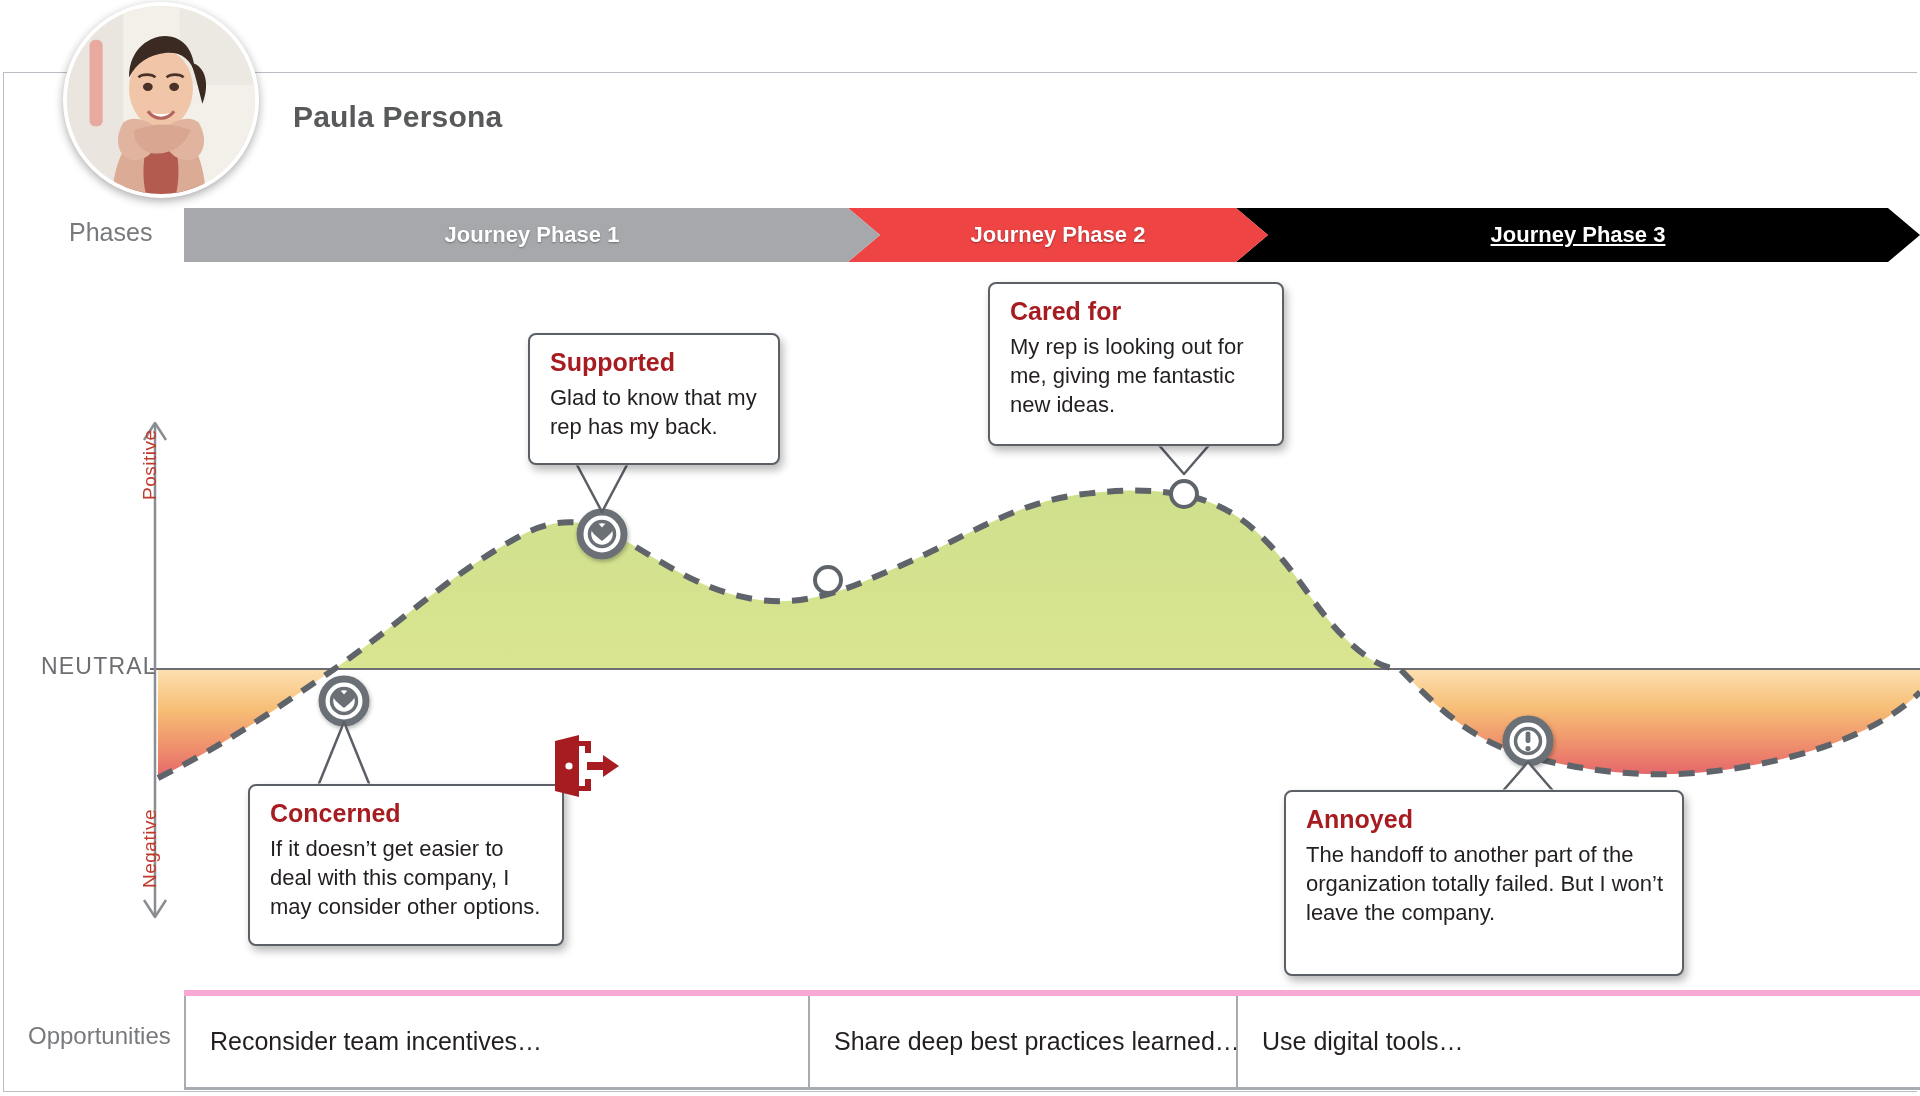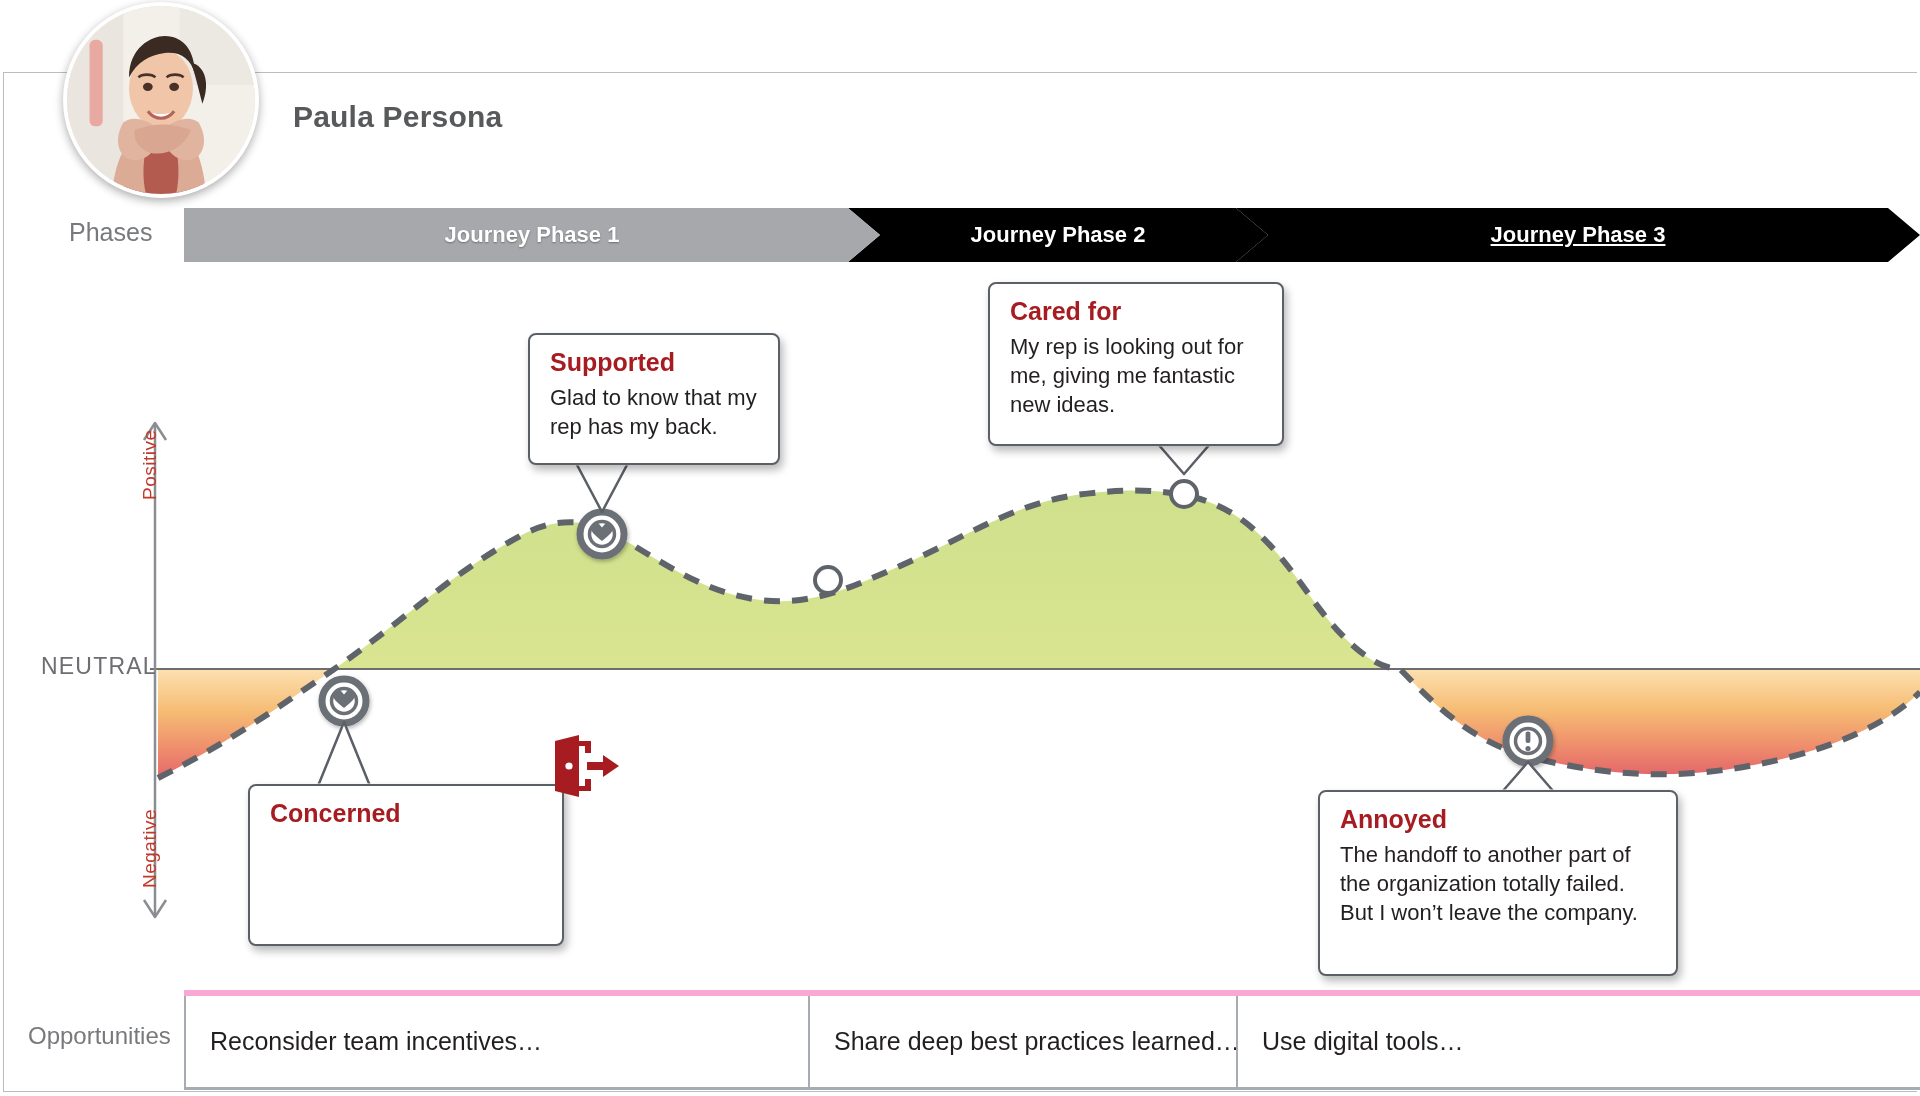--- a/index.html
+++ b/index.html
@@ -328,43 +328,44 @@
   <div class="row-label" id="label-opportunities">Opportunities</div>
   <div id="label-neutral">NEUTRAL</div>
 
   <div class="axis-text" id="axis-positive">Positive</div>
   <div class="axis-text" id="axis-negative">Negative</div>
 
   <div id="phase-bar">
     <div class="phase" id="phase-0" style="left: 0px; width: 696px; background: rgb(166, 168, 171); clip-path: polygon(0px 0px, calc(100% - 32px) 0px, 100% 50%, calc(100% - 32px) 100%, 0px 100%, 0px 100%, 0px 0px); z-index: 10;">
       <span>Journey Phase 1</span>
     </div>
-    <div class="phase" id="phase-1" style="left: 664px; width: 420px; background: #000000; clip-path: polygon(0px 0px, calc(100% - 32px) 0px, 100% 50%, calc(100% - 32px) 100%, 0px 100%, 32px 50%); z-index: 9;">
+    <div class="phase" id="phase-1" style="left: 664px; width: 420px; background: #ef4444; clip-path: polygon(0px 0px, calc(100% - 32px) 0px, 100% 50%, calc(100% - 32px) 100%, 0px 100%, 32px 50%); z-index: 9;">
       <span>Journey Phase 2</span>
     </div>
     <div class="phase" id="phase-2" style="left: 1052px; width: 684px; background: #000000; clip-path: polygon(0px 0px, calc(100% - 32px) 0px, 100% 50%, calc(100% - 32px) 100%, 0px 100%, 32px 50%); z-index: 8; text-decoration: underline;">
       <span>Journey Phase 3</span>
     </div>
   </div>
 
   <div class="callout" id="callout-0" style="left: 528px; top: 333px; width: 252px; min-height: 132px;">
     <div class="callout-title">Supported</div>
     <div class="callout-body">Glad to know that my rep has my back.</div>
   </div>
 
   <div class="callout" id="callout-1" style="left: 988px; top: 282px; width: 296px; min-height: 164px;">
     <div class="callout-title">Cared for</div>
     <div class="callout-body">My rep is looking out for me, giving me fantastic new ideas.</div>
   </div>
 
   <div class="callout" id="callout-2" style="left: 248px; top: 784px; width: 316px; min-height: 162px;">
     <div class="callout-title">Concerned</div>
-  </div>
-
-  <div class="callout" id="callout-3" style="left: 1284px; top: 790px; width: 360px; min-height: 186px; margin-left: 34px;">
+    <div class="callout-body">If it doesn’t get easier to deal with this company, I may consider other options.</div>
+  </div>
+
+  <div class="callout" id="callout-3" style="left: 1284px; top: 790px; width: 400px; min-height: 186px;">
     <div class="callout-title">Annoyed</div>
     <div class="callout-body">The handoff to another part of the organization totally failed. But I won’t leave the company.</div>
   </div>
 
   <div id="exit-icon-wrap" style="position:absolute;left:551px;top:733px;width:70px;height:66px;">
     <svg viewBox="0 0 70 66" xmlns="http://www.w3.org/2000/svg">
       <path d="M4,8 L28,2 L28,64 L4,58 Z" fill="#a61c21"></path>
       <circle cx="18" cy="33" r="3.6" fill="#ffffff"></circle>
       <path d="M28,8 L40,8 L40,20 L34,20 L34,13 L28,13 Z" fill="#a61c21"></path>
       <path d="M28,58 L40,58 L40,46 L34,46 L34,53 L28,53 Z" fill="#a61c21"></path>

